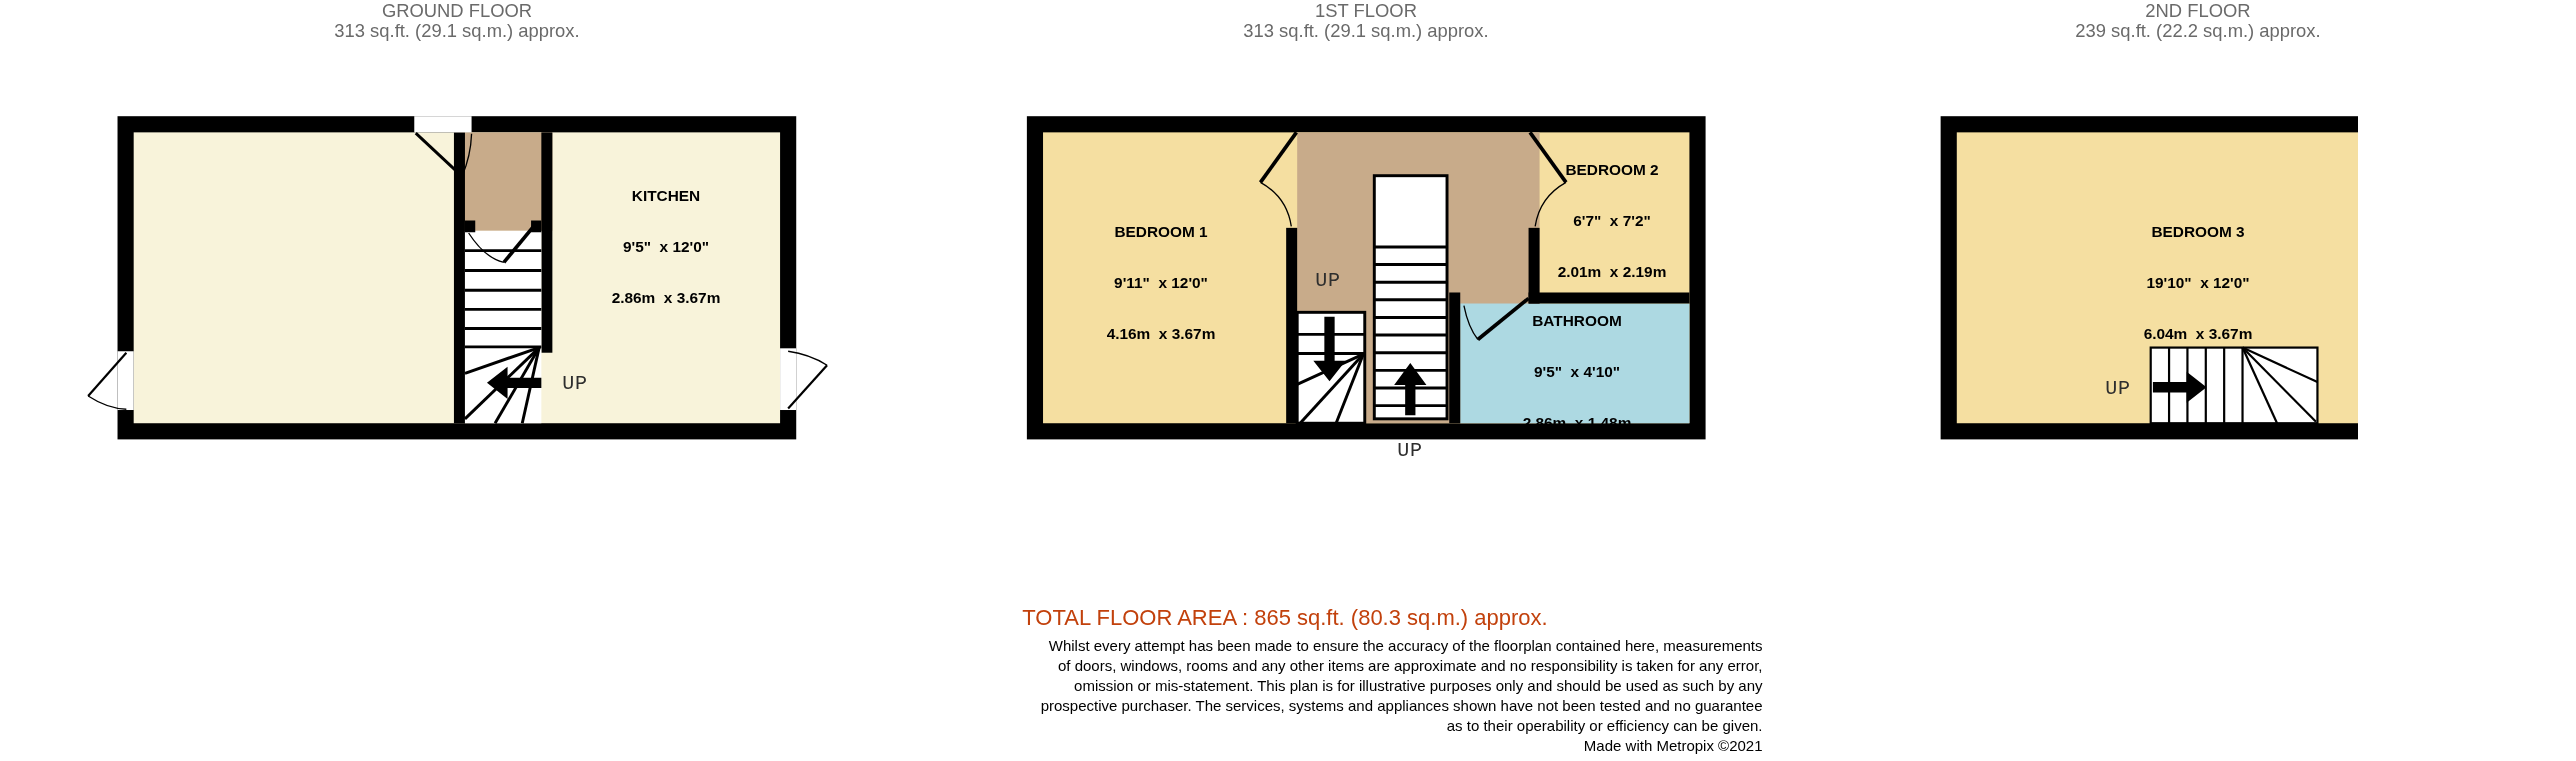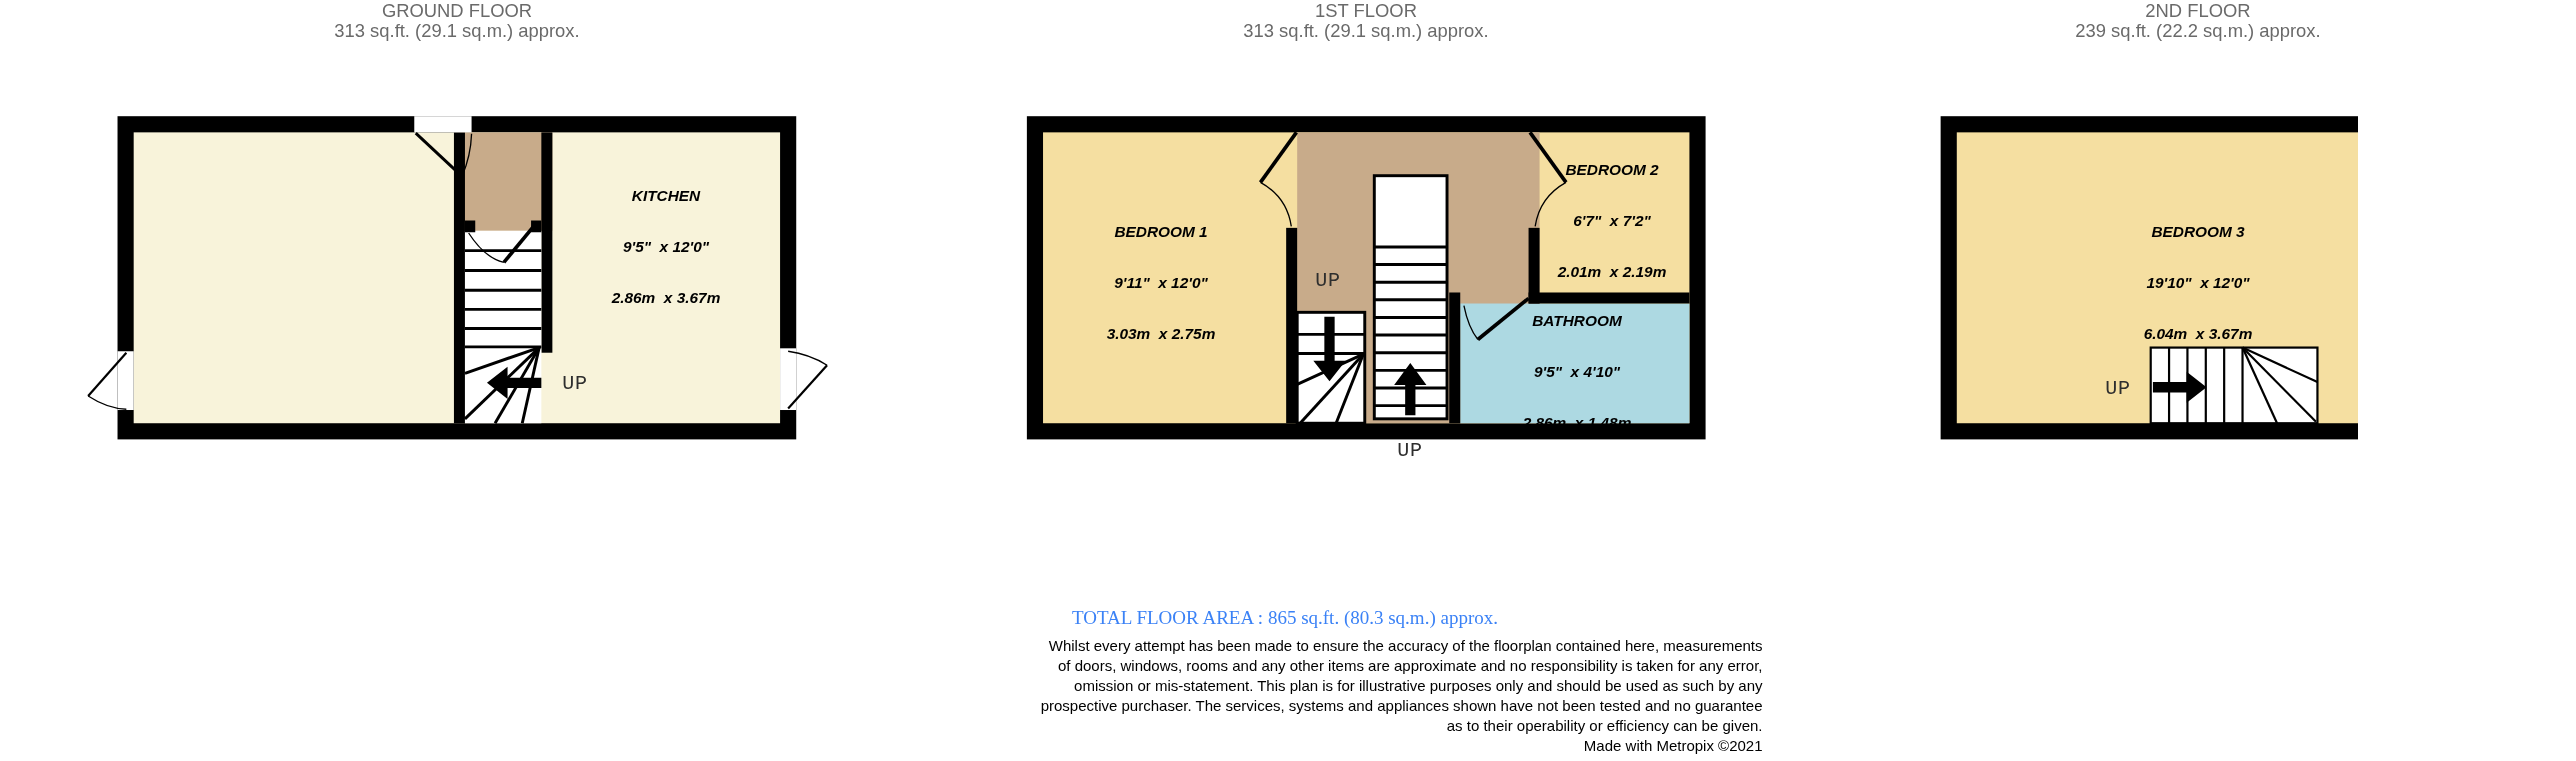--- a/index.html
+++ b/index.html
@@ -7,30 +7,30 @@
     position:relative;width:2358px;height:762px;background:#ffffff;
     font-family:"Liberation Sans",sans-serif;overflow:hidden;
   }
   #plan-svg{position:absolute;left:0;top:0;}
   .floor-title{
     position:absolute;top:0.7px;transform:translateX(-50%);
     text-align:center;color:#6A6A6A;font-size:18.4px;line-height:20.6px;white-space:nowrap;
   }
   .room-label{
     position:absolute;transform:translate(-50%,-50%);
-    text-align:center;color:#000;font-weight:bold;font-size:15.4px;line-height:17px;white-space:pre;font-style:italic;
+    text-align:center;color:#000;font-weight:bold;font-size:15.4px;line-height:17px;white-space:pre;
   }
   .up-label{
     position:absolute;transform:translate(-50%,-50%);
     color:#2E2E2E;font-size:20px;letter-spacing:0.7px;
     font-family:Liberation Mono, monospace;
   }
   .total-area{
     position:absolute;left:1285px;top:618px;transform:translate(-50%,-50%);
-    font-size:19px;color:#3b82f6;white-space:nowrap;font-family:Liberation Serif, serif;
+    font-size:22px;color:#c2410c;white-space:nowrap;
   }
   .disclaimer{
     position:absolute;left:1285px;top:636px;transform:translateX(-50%);
     width:955px;text-align:right;color:#000;
     font-size:15px;line-height:20px;white-space:pre-line;
   }
   .tread{stroke:#000;stroke-width:4;}
   .tread-thin{stroke:#000;stroke-width:3;}
   .leaf{stroke:#000;stroke-width:5;fill:none;}
   .leaf-med{stroke:#000;stroke-width:4;fill:none;}
@@ -165,21 +165,21 @@
   </div>
 
   <div class="room-label" style="left:666px;top:246px">
     <div>KITCHEN</div>
     <div>9'5"  x 12'0"</div>
     <div>2.86m  x 3.67m</div>
   </div>
   <div class="room-label" style="left:1161px;top:282px">
     <div>BEDROOM 1</div>
     <div>9'11"  x 12'0"</div>
-    <div>3.03m  x 2.75m</div>
+    <div>4.16m  x 3.67m</div>
   </div>
   <div class="room-label" style="left:1612px;top:220px">
     <div>BEDROOM 2</div>
     <div>6'7"  x 7'2"</div>
     <div>2.01m  x 2.19m</div>
   </div>
   <div class="room-label" style="left:1577px;top:371px">
     <div>BATHROOM</div>
     <div>9'5"  x 4'10"</div>
     <div>2.86m  x 1.48m</div>

